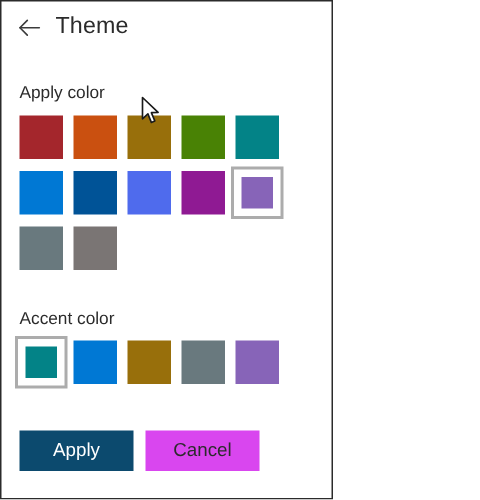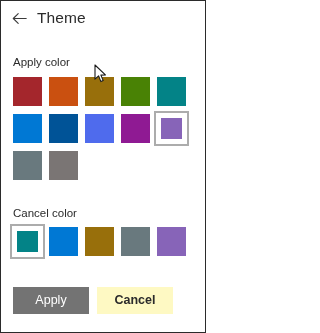--- a/index.html
+++ b/index.html
@@ -11,21 +11,21 @@
   }
 
   body {
     font-family: "Liberation Sans", sans-serif;
     background: #ffffff;
     -webkit-font-smoothing: antialiased;
   }
 
   #panel {
     position: relative;
-    width: 206px;
+    width: 222px;
     height: 333px;
     background: #ffffff;
     border: 1px solid #2b2b2b;
     overflow: hidden;
   }
 
   
   .header {
     display: flex;
     align-items: center;
@@ -117,27 +117,26 @@
     min-width: 76px;
     border: none;
     font-family: "Liberation Sans", sans-serif;
     font-size: 12.5px;
     cursor: pointer;
     padding: 0 12px;
     line-height: 27px;
     text-align: center;
   }
   .btn-primary {
-    background: #737373;
+    background: #0c4a6e;
     color: #ffffff;
   }
   .btn-secondary {
-    background: #fef9c3;
+    background: #d946ef;
     color: #2b2b2b;
-    font-weight: bold;
   }
 
   
   .cursor {
     position: absolute;
     left: 93px;
     top: 63px;
     width: 13px;
     height: 20px;
     pointer-events: none;
@@ -195,21 +194,21 @@
         <div class="swatch-cell">
           <span class="swatch-fill" style="background: rgb(105, 121, 126);"></span>
         </div>
         <div class="swatch-cell">
           <span class="swatch-fill" style="background: rgb(122, 117, 116);"></span>
         </div>
       </div>
   </div>
 
   <div id="accent-color-section">
-    <div class="section-label">Cancel color</div>
+    <div class="section-label">Accent color</div>
     <div class="swatch-grid" id="accent-color-grid">
         <div class="swatch-cell selected">
           <span class="swatch-ring"></span>
           <span class="swatch-fill" style="background: rgb(3, 131, 135);"></span>
         </div>
         <div class="swatch-cell">
           <span class="swatch-fill" style="background: rgb(0, 120, 212);"></span>
         </div>
         <div class="swatch-cell">
           <span class="swatch-fill" style="background: rgb(152, 111, 11);"></span>

